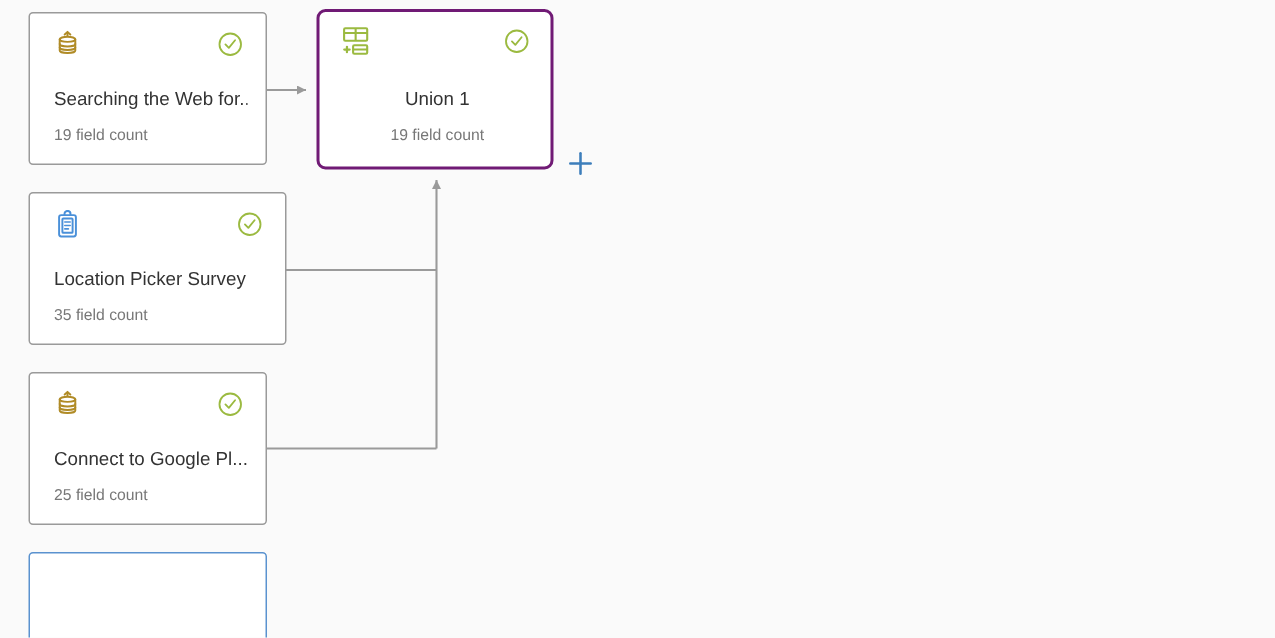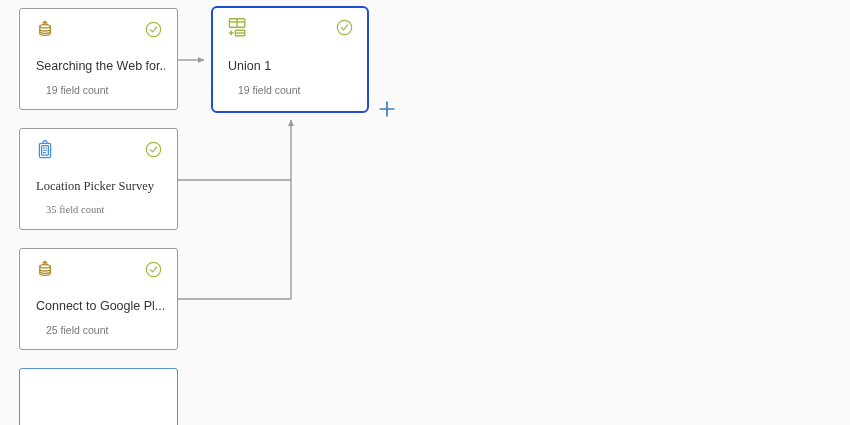--- a/index.html
+++ b/index.html
@@ -30,22 +30,23 @@
   
   .node {
     position: absolute;
     box-sizing: border-box;
     background: #ffffff;
     border: 1px solid #9a9a9a;
     border-radius: 3px;
     z-index: 2;
   }
   .node.selected {
-    border: 2px solid #1d4ed8;
+    border: 2px solid #701a75;
     border-radius: 6px;
+    text-align: center;
   }
   .node-head {
     position: absolute;
     left: 0;
     top: 0;
     right: 0;
     height: 40px;
   }
   .node-icon {
     position: absolute;
@@ -72,21 +73,20 @@
     overflow: hidden;
   }
   .node-sub {
     position: absolute;
     left: 16px;
     right: 12px;
     top: 75px;
     font-size: 10.5px;
     color: #777777;
     white-space: nowrap;
-    margin-left: 10px;
   }
   
   .add-card {
     position: absolute;
     box-sizing: border-box;
     background: #ffffff;
     border: 1px solid #5a92cf;
     border-radius: 3px;
     z-index: 2;
   }
@@ -168,21 +168,21 @@
         <svg viewBox="0 0 18 18" width="17" height="17">
           <circle cx="9" cy="9" r="7.6" fill="none" stroke="#9bba40" stroke-width="1.3"></circle>
           <path d="M5.6 9.1 L8 11.5 L12.4 6.2" fill="none" stroke="#9bba40" stroke-width="1.3" stroke-linecap="round" stroke-linejoin="round"></path>
         </svg>
       </span>
     </div>
     <div class="node-title" style="left:15px; top:51px;">Union 1</div>
     <div class="node-sub" style="left:15px; top:76px;">19 field count</div>
   </div>
 
-  <div class="node" style="left:19px; top:128px; width:159px; height:102px;font-family:Liberation Serif, serif;">
+  <div class="node" style="left:19px; top:128px; width:172px; height:102px;">
     <div class="node-head">
       <span class="node-icon">
         <svg viewBox="0 0 20 20" width="20" height="20">
           <g fill="none" stroke="#4a90d9" stroke-width="1.3" stroke-linejoin="round">
             <rect x="4.4" y="3.4" width="11.2" height="14.2" rx="1.4"></rect>
             <rect x="6.6" y="5.6" width="6.8" height="9.6" rx="0.6"></rect>
             <path d="M8.0 3.4 L8.0 2.6 A2 2 0 0 1 12.0 2.6 L12.0 3.4"></path>
           </g>
           <g stroke="#4a90d9" stroke-width="1.1" stroke-linecap="round">
             <path d="M8.2 8.0 L11.8 8.0"></path>

